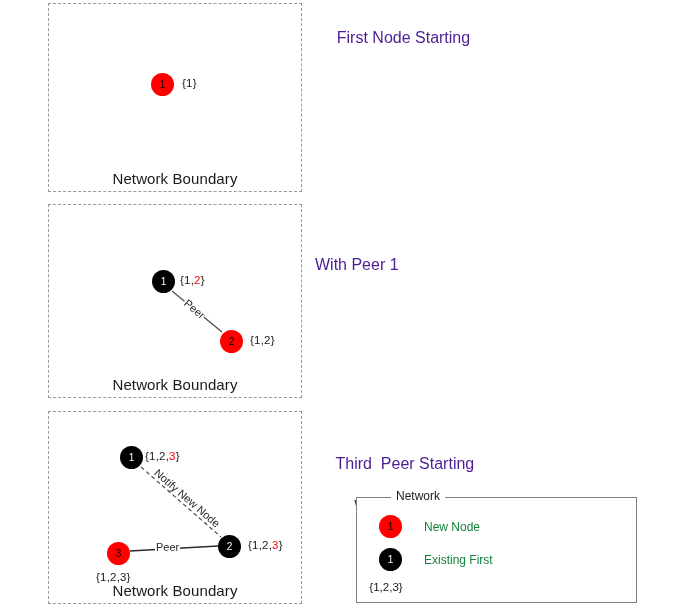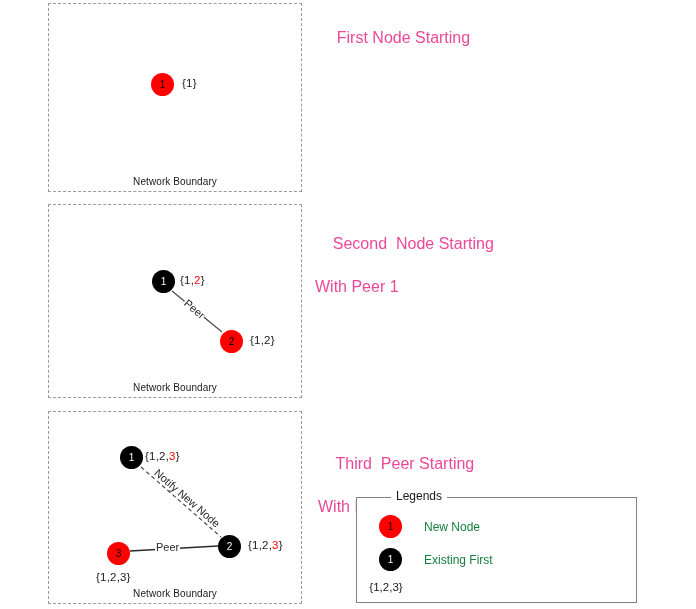--- a/index.html
+++ b/index.html
@@ -27,35 +27,35 @@
     border: 1.5px dashed #9a9a9a;
     box-sizing: border-box;
     background: transparent;
   }
   .panel-caption {
     position: absolute;
     bottom: 4px;
     left: 0;
     width: 100%;
     text-align: center;
-    font-size: 10px;
+    font-size: 15px;
     color: #1a1a1a;
     letter-spacing: .1px;
     white-space: nowrap;
   }
 
   
   .heading {
     position: absolute;
     font-size: 16px;
-    color: #ec4899;
+    color: #4c1d95;
     line-height: 1.35;
     white-space: pre;
   }
-  .heading .l2 { display:block; }
+  .heading .l2 { display:block; text-align:center; }
 
   
   .node {
     position: absolute;
     width: 23px;
     height: 23px;
     border-radius: 50%;
     display: flex;
     align-items: center;
     justify-content: center;
@@ -188,21 +188,20 @@
   </div>
   <div class="members" style="left:250px; top:334px;">
     <span>{1,2}</span>
   </div>
 
   <div class="edge-label" style="left:182px; top:303px; transform:rotate(40deg);">
     <span>Peer</span>
   </div>
 
   <div class="heading" style="left:315px; top:211px;">
-    <span>Second  Node Starting</span>
     <span class="l2">With Peer 1</span>
   </div>
 
   <div class="panel" style="left:48px; top:411px; width:254px; height:193px;">
     <div class="panel-caption">Network Boundary</div>
   </div>
 
   <div class="node black" style="left:120px; top:446px;">
     <span>1</span>
   </div>
@@ -231,21 +230,21 @@
   <div class="edge-label" style="left:155px; top:541px;">
     <span>Peer</span>
   </div>
 
   <div class="heading" style="left:318px; top:431px;">
     <span>Third  Peer Starting</span>
     <span class="l2">With Peer 2</span>
   </div>
 
   <div class="legends" style="left:356px; top:497px; width:281px; height:106px;">
-    <div class="legends-title">Legends</div>
+    <div class="legends-title">Network</div>
 
     <div class="legend-row" style="top:17px;">
       <div class="legend-swatch red">
         <span>1</span>
       </div>
       <div class="legend-text">New Node</div>
     </div>
 
     <div class="legend-row" style="top:50px;">
       <div class="legend-swatch black">

